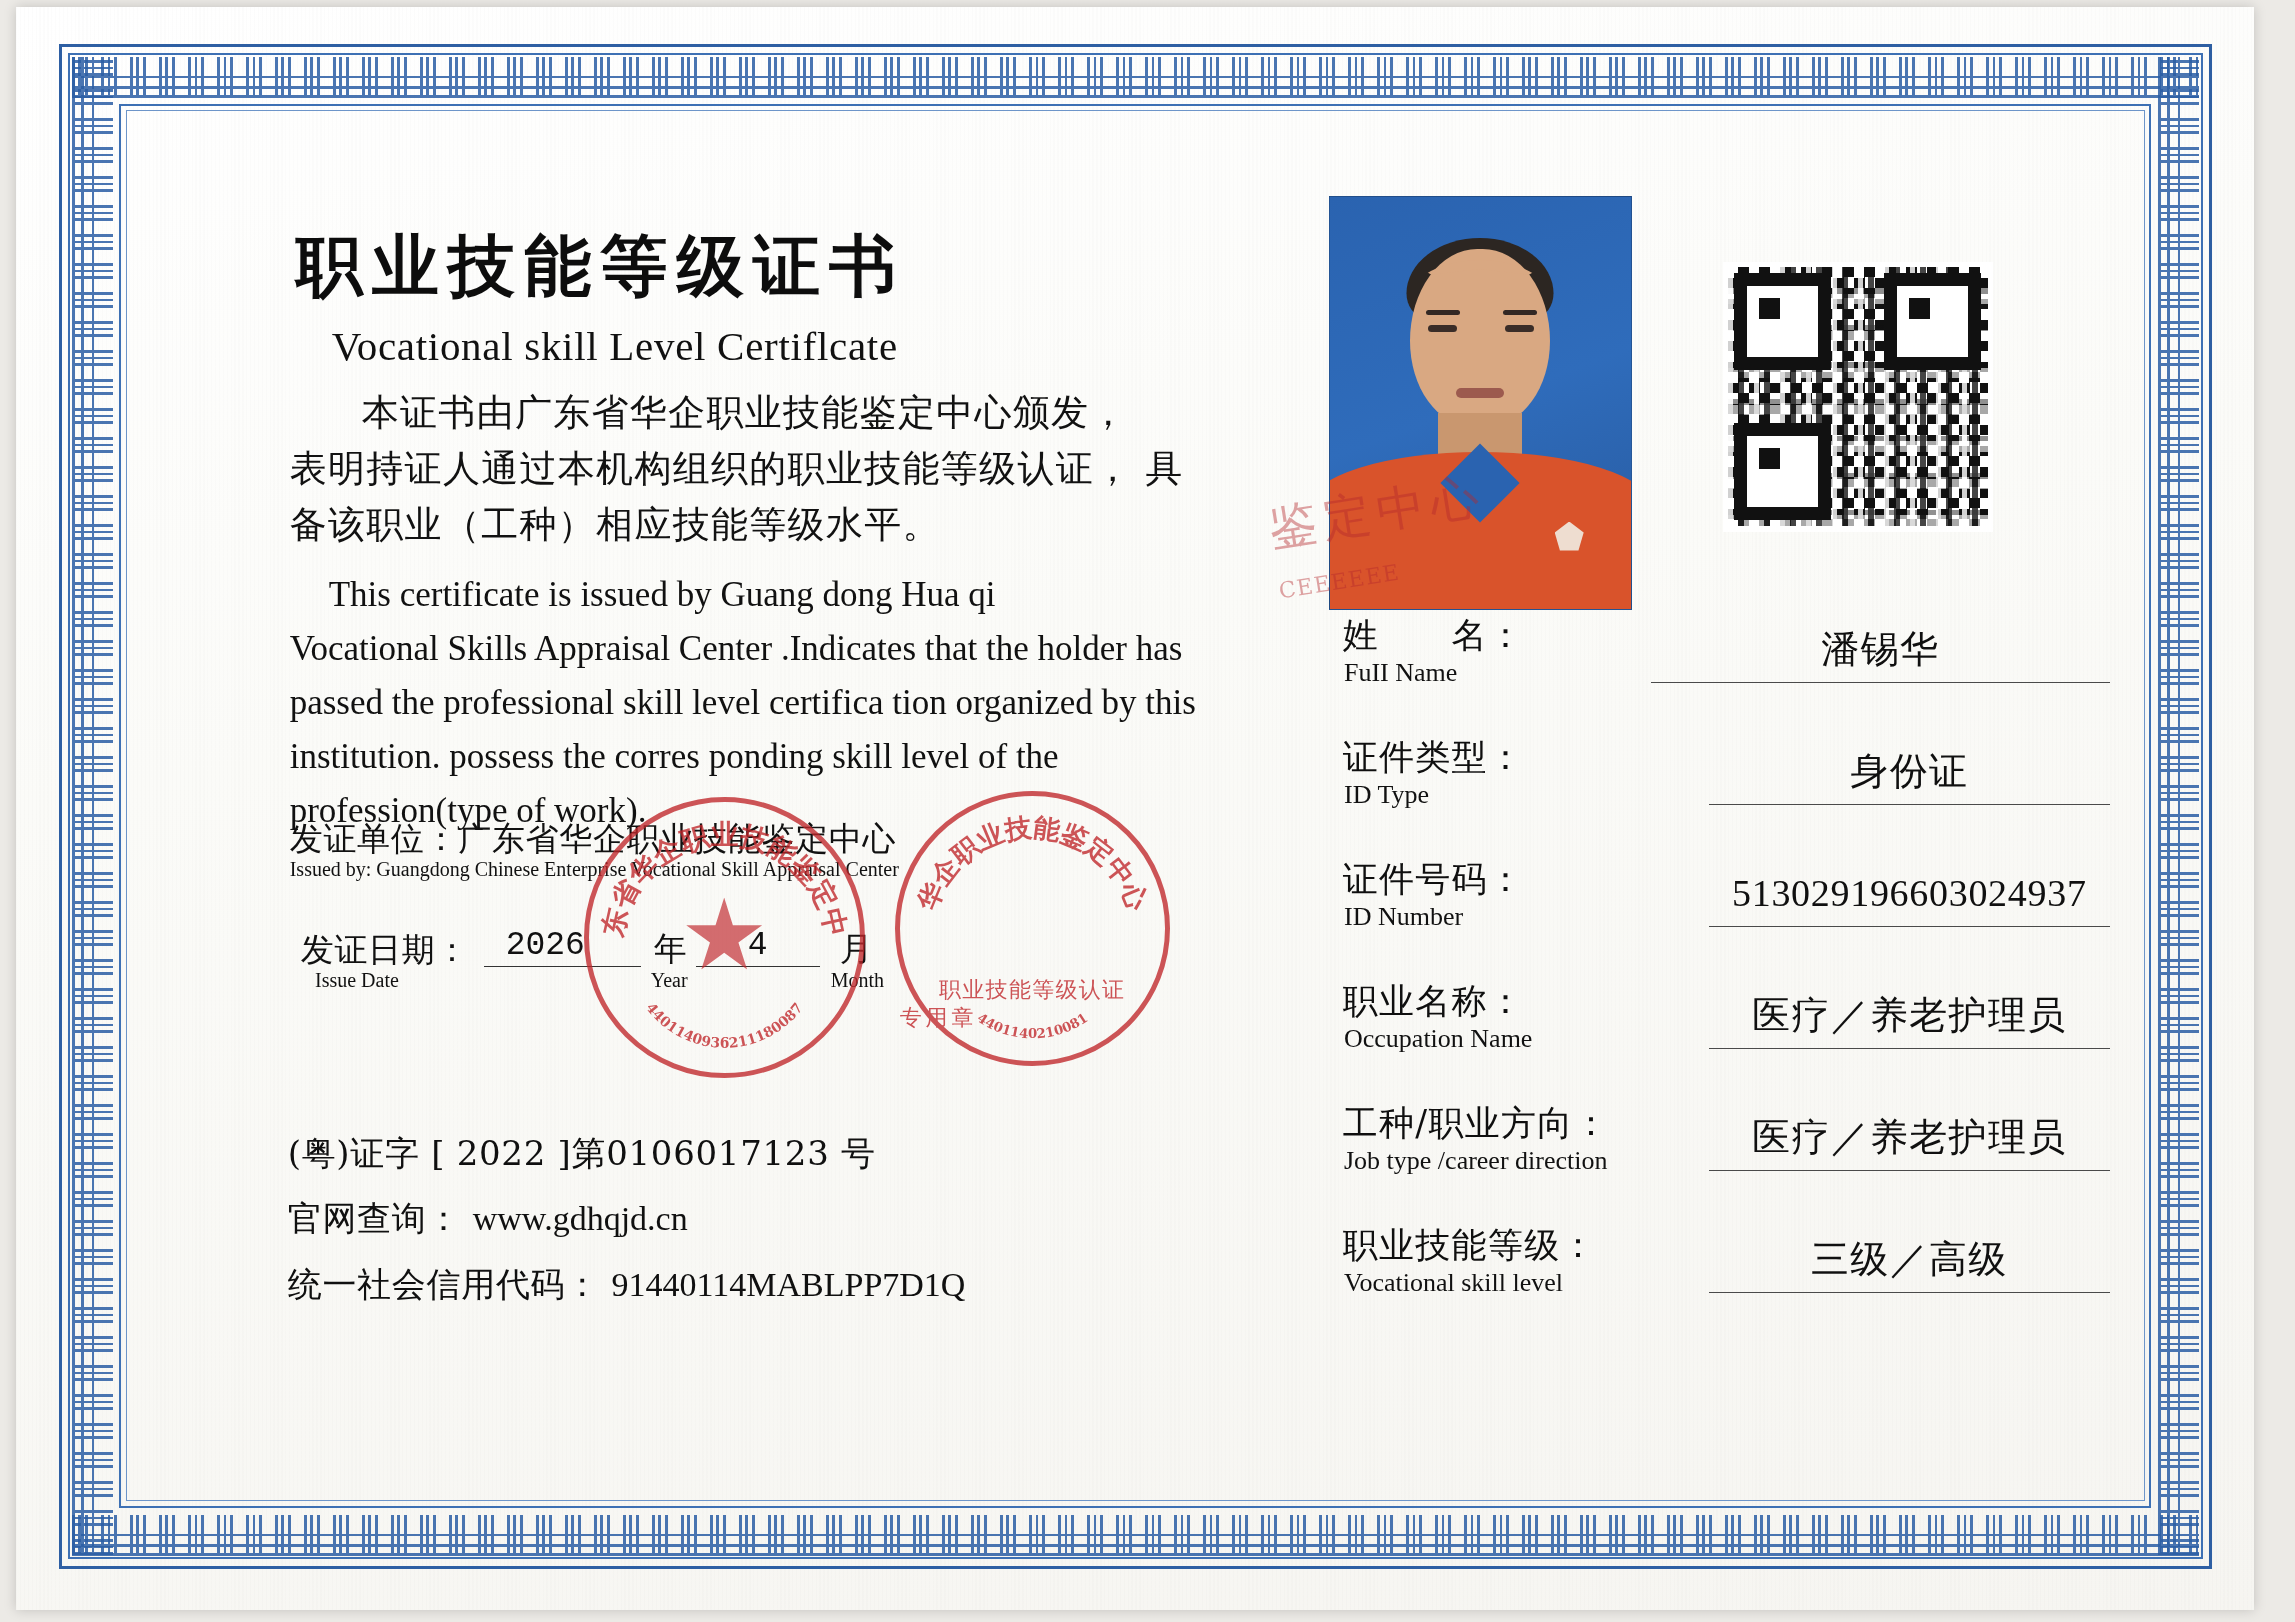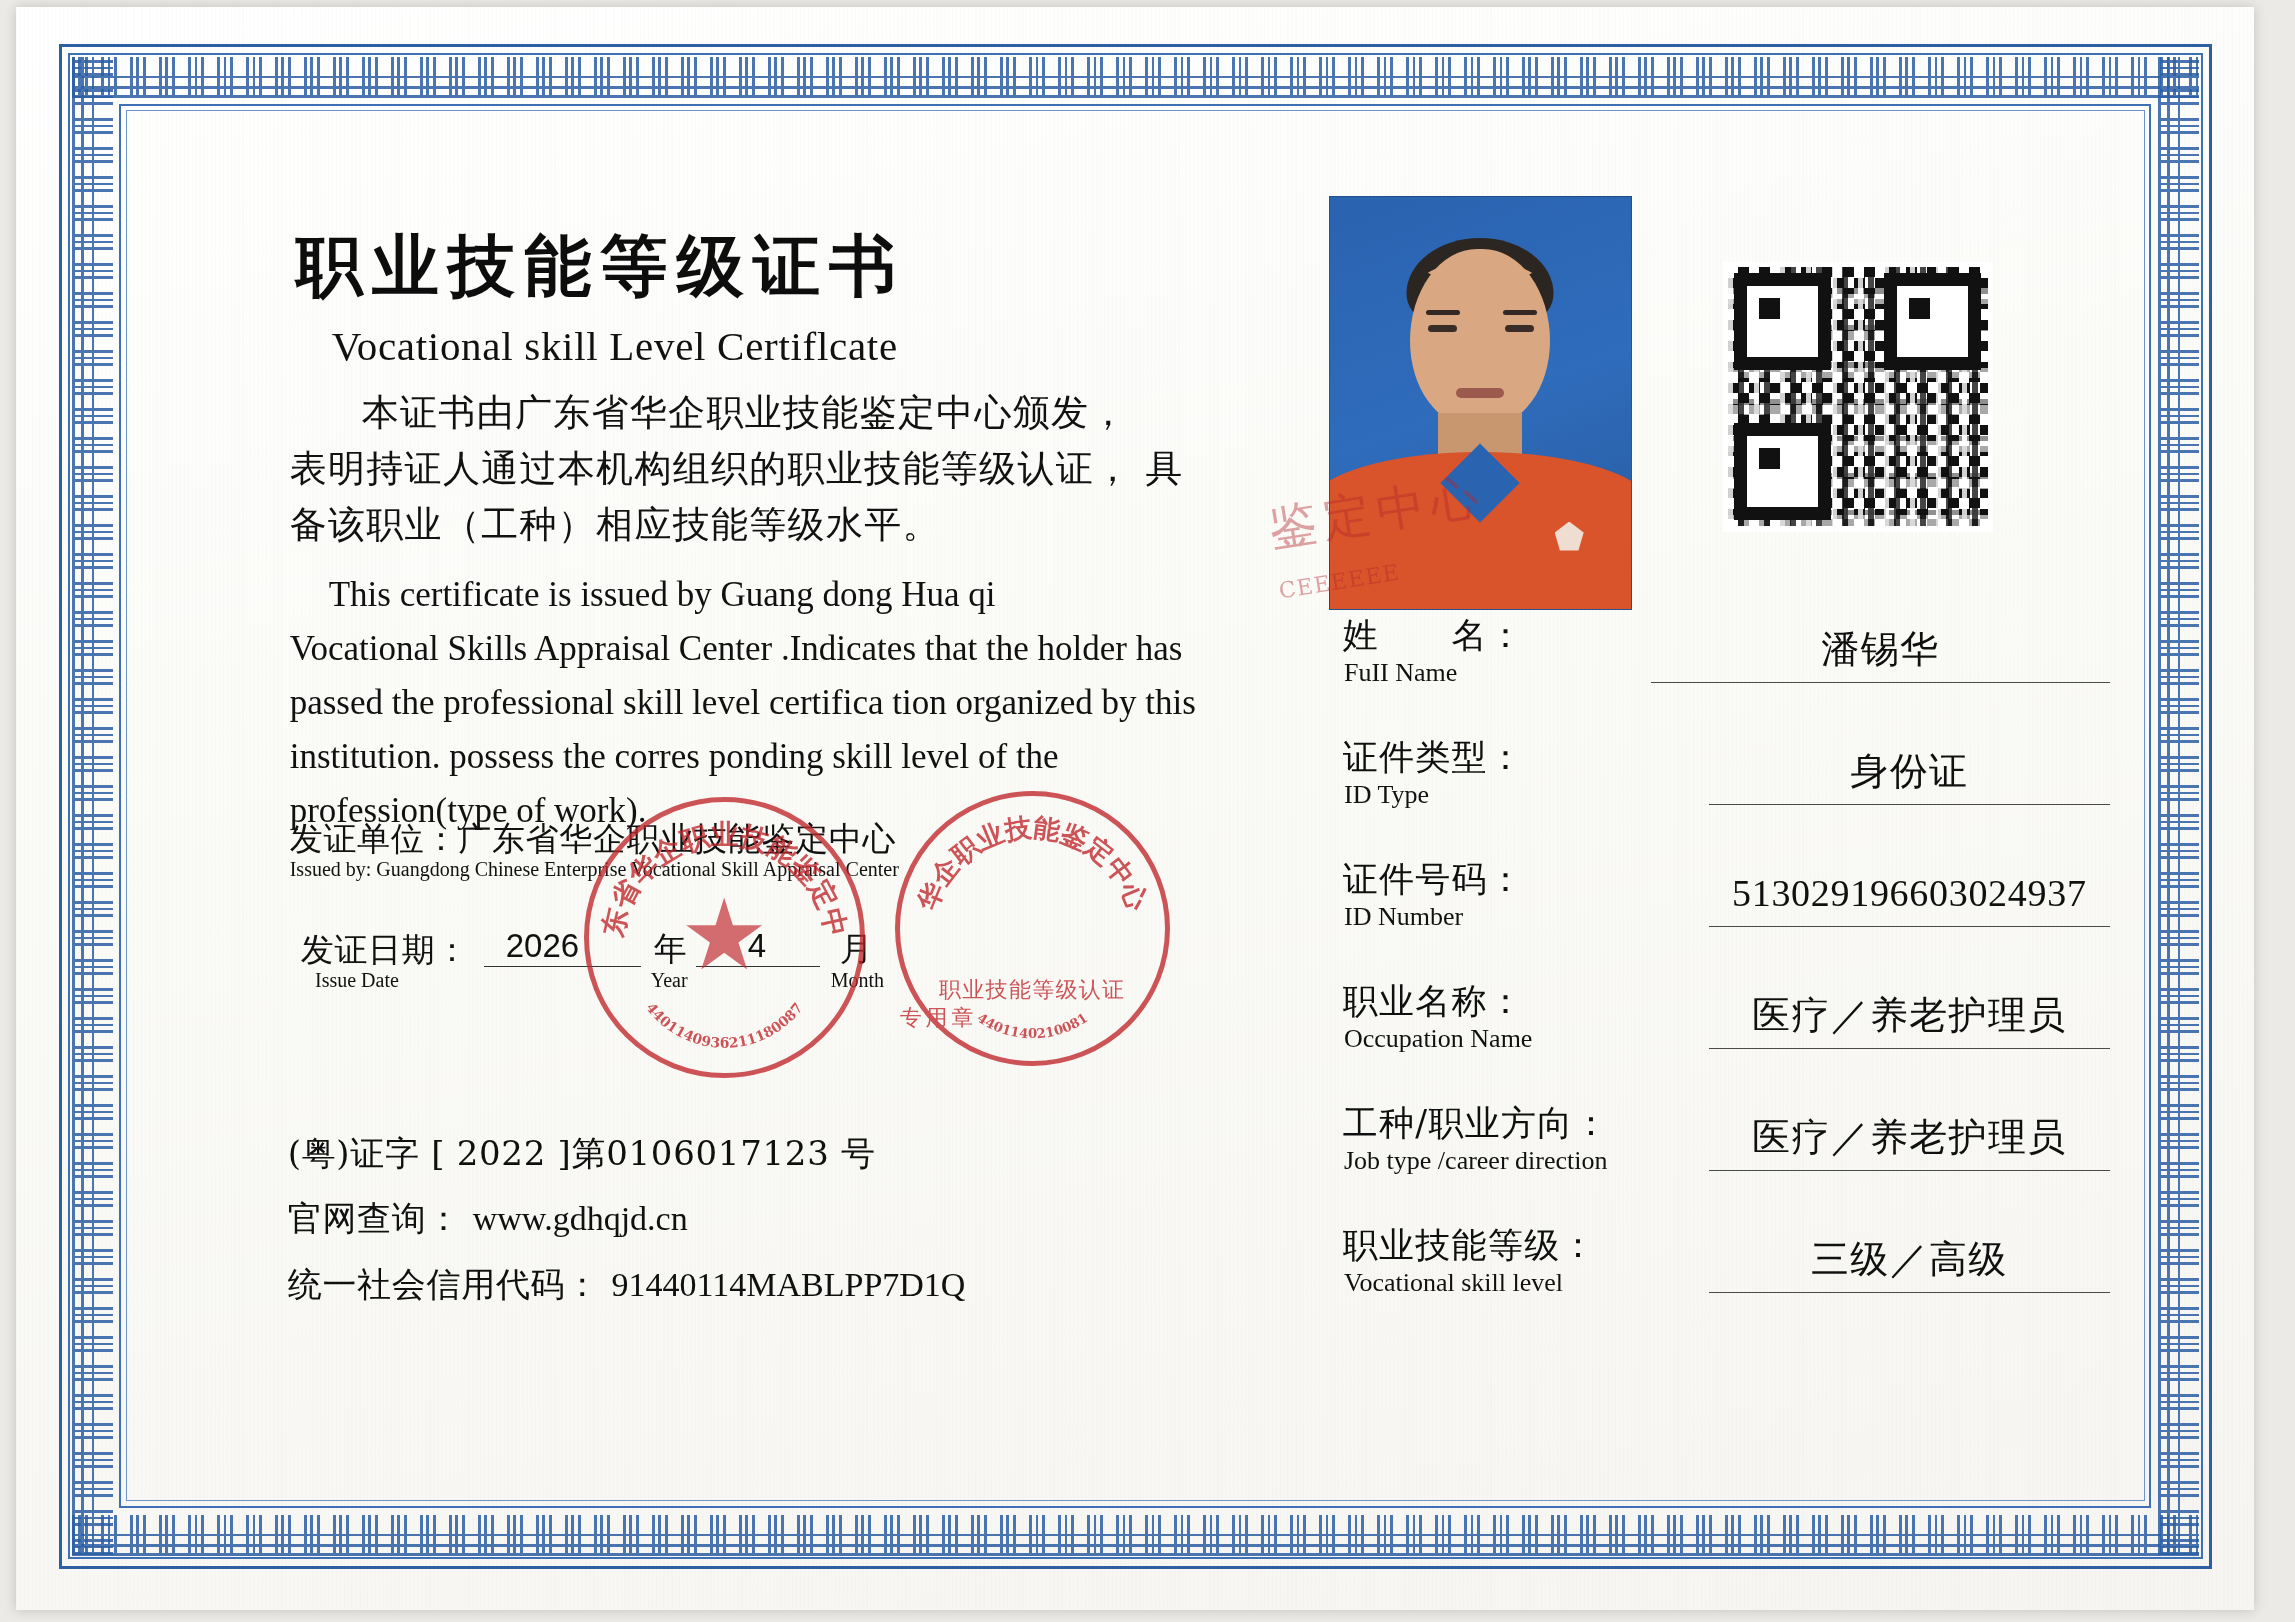--- a/index.html
+++ b/index.html
@@ -189,21 +189,21 @@
     color: #111;
     letter-spacing: 0px;
   }
   .issue-row1 { position: absolute; left: 0; top: 0; white-space: nowrap; }
   .issue-row1-en { position: absolute; left: 0; top: 41px; white-space: nowrap; }
 
   .date-row { position: absolute; left: 11px; top: 111px; white-space: nowrap; }
   .date-row-en { position: absolute; left: 1.3px; top: 152px; white-space: nowrap; margin-left: 24px; }
   .date-val {
     position: absolute;
-    font-family: Liberation Sans, sans-serif;
+    font-family: Liberation Mono, monospace;
     font-size: 33px;
     color: #111;
   }
   .date-ul {
     position: absolute;
     border-bottom: 1.3px solid #333;
     height: 0;
   }
 
   .footer-block { position: absolute; left: 162px; top: 1021px; }

